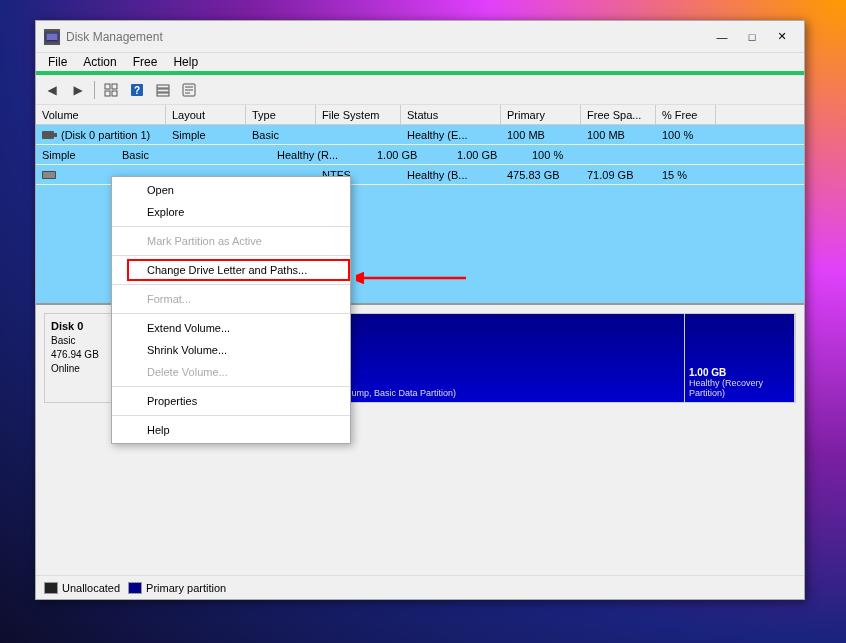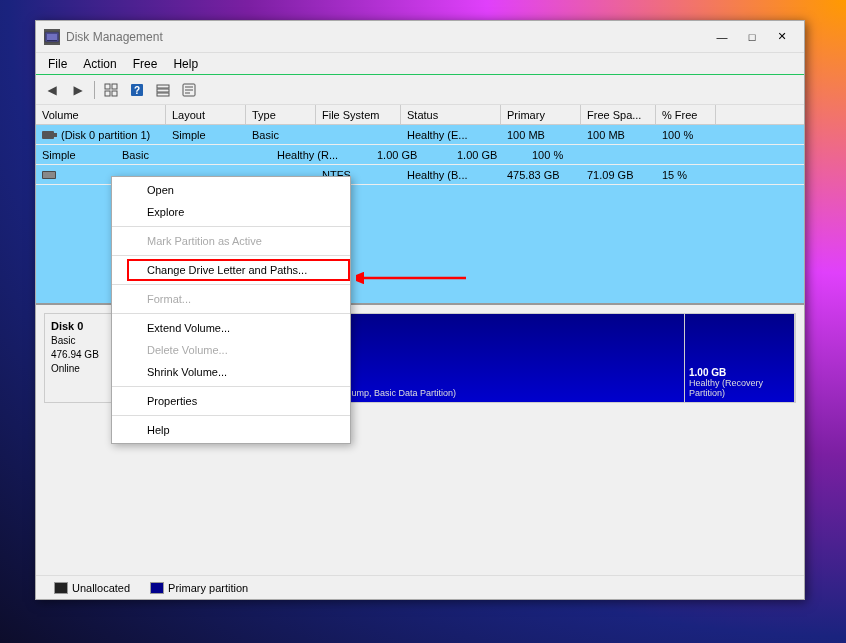--- a/index.html
+++ b/index.html
@@ -69,21 +69,21 @@
       justify-content: center;
       color: #000;
     }
 
     .menu-bar {
       height: 22px;
       display: flex;
       align-items: center;
       padding: 0 4px;
       background: #f0f0f0;
-      border-bottom: 1px solid #22c55e;
+      border-bottom: 4px solid #22c55e;
       flex-shrink: 0;
     }
 
     .menu-item {
       padding: 2px 8px;
       cursor: pointer;
       color: #000;
     }
 
     .toolbar {
@@ -256,22 +256,22 @@
       width: 110px;
       background: linear-gradient(to bottom, #00008b, #0000cd);
     }
 
     .legend-bar {
       height: 24px;
       background: #f0f0f0;
       border-top: 1px solid #ddd;
       display: flex;
       align-items: center;
-      padding: 0 18px;
-      gap: 20px;
+      padding: 0 8px;
+      gap: 8px;
       flex-shrink: 0;
       text-align: right;
     }
 
     .legend-item {
       display: flex;
       align-items: center;
       gap: 4px;
       font-size: 11px;
     }
@@ -495,22 +495,22 @@
     <div class="ctx-item">Open</div>
     <div class="ctx-item">Explore</div>
     <div class="ctx-separator"></div>
     <div class="ctx-item disabled">Mark Partition as Active</div>
     <div class="ctx-separator"></div>
     <div class="ctx-item highlighted">Change Drive Letter and Paths...</div>
     <div class="ctx-separator"></div>
     <div class="ctx-item disabled">Format...</div>
     <div class="ctx-separator"></div>
     <div class="ctx-item">Extend Volume...</div>
+    <div class="ctx-item">Shrink Volume...</div>
     <div class="ctx-item disabled">Delete Volume...</div>
-    <div class="ctx-item">Shrink Volume...</div>
     <div class="ctx-separator"></div>
     <div class="ctx-item">Properties</div>
     <div class="ctx-separator"></div>
     <div class="ctx-item">Help</div>
   </div>
 
   <div class="arrow-annotation">
     <svg width="120" height="28">
       <defs>
         <marker id="arrowhead" markerWidth="6" markerHeight="5" refX="0" refY="2.5" orient="auto">

